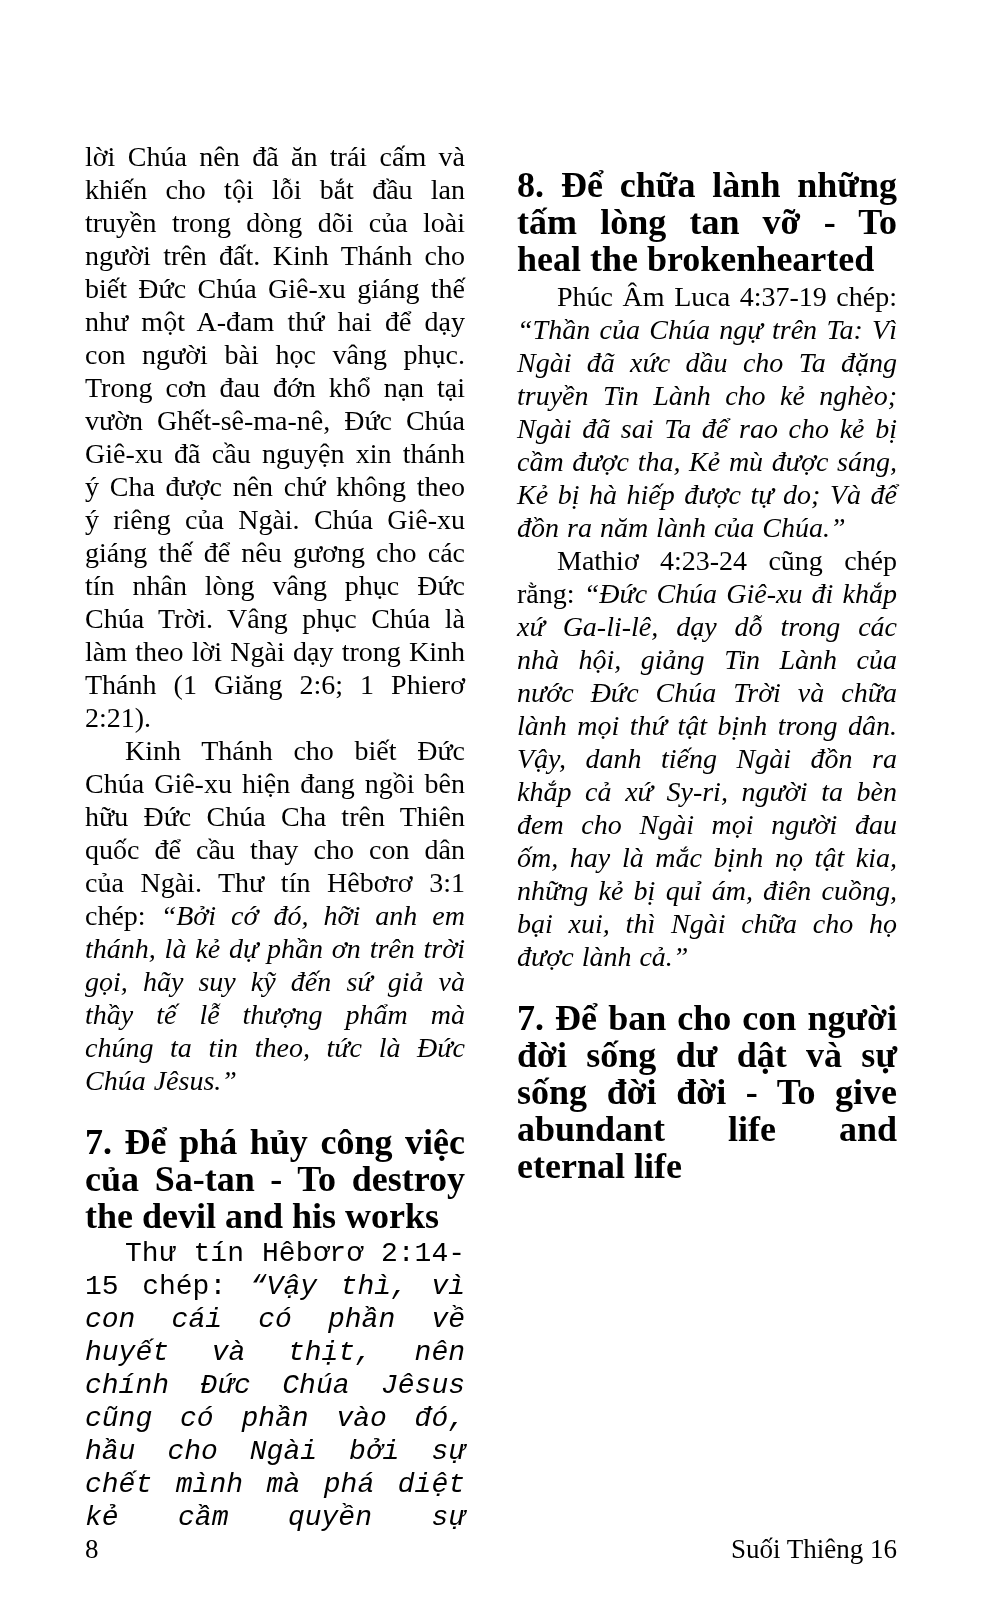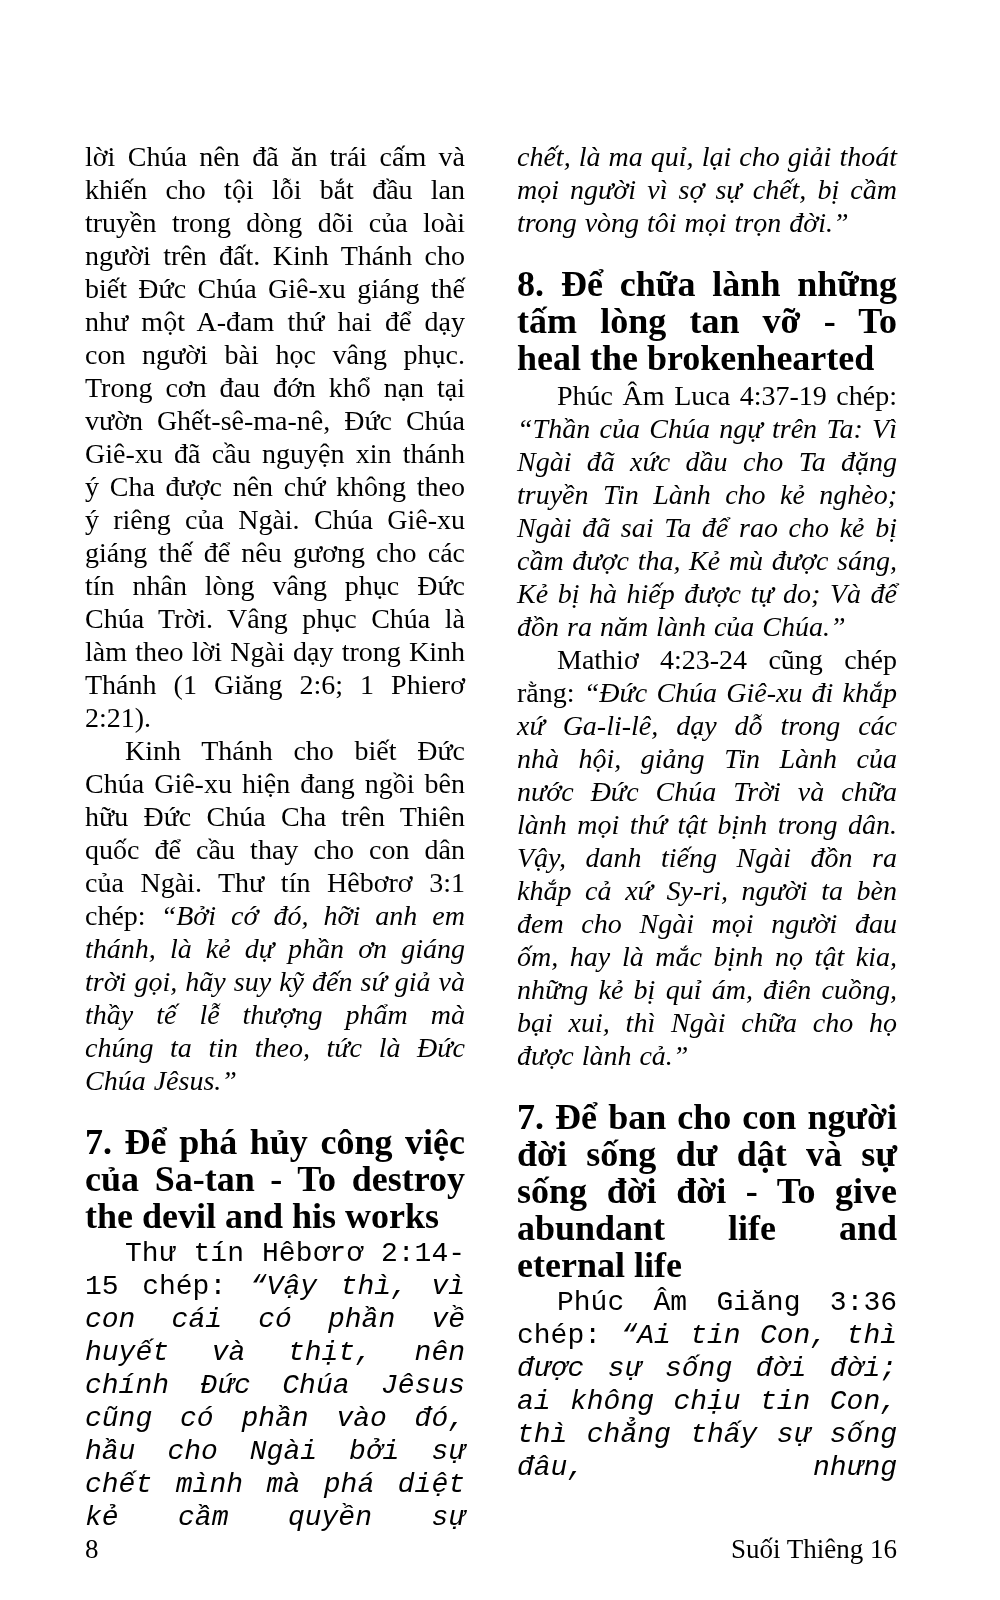--- a/index.html
+++ b/index.html
@@ -55,40 +55,38 @@
 </head>
 <body>
 
 <div class="page">
   <div class="columns">
 
     <div class="col">
       <p class="body noindent">lời Chúa nên đã ăn trái cấm và khiến cho tội lỗi bắt đầu lan truyền trong dòng dõi của loài người trên đất. Kinh Thánh cho biết Đức Chúa Giê-xu giáng thế như một A-đam thứ hai để dạy con người bài học vâng phục. Trong cơn đau đớn khổ nạn tại vườn Ghết-sê-ma-nê, Đức Chúa Giê-xu đã cầu nguyện xin thánh ý Cha được nên chứ không theo ý riêng của Ngài. Chúa Giê-xu giáng thế để nêu gương cho các tín nhân lòng vâng phục Đức Chúa Trời. Vâng phục Chúa là làm theo lời Ngài dạy trong Kinh Thánh (1 Giăng 2:6; 1 Phierơ 2:21).</p>
 
 
-      <p class="body"><span>Kinh Thánh cho biết Đức Chúa Giê-xu hiện đang ngồi bên hữu Đức Chúa Cha trên Thiên quốc để cầu thay cho con dân của Ngài. Thư tín Hêbơrơ 3:1 chép: </span><span class="quote">“Bởi cớ đó, hỡi anh em thánh, là kẻ dự phần ơn giáng trời gọi, hãy suy kỹ đến sứ giả và thầy tế lễ thượng phẩm mà chúng ta tin theo, tức là Đức Chúa Jêsus.”</span></p>
+      <p class="body"><span>Kinh Thánh cho biết Đức Chúa Giê-xu hiện đang ngồi bên hữu Đức Chúa Cha trên Thiên quốc để cầu thay cho con dân của Ngài. Thư tín Hêbơrơ 3:1 chép: </span><span class="quote">“Bởi cớ đó, hỡi anh em thánh, là kẻ dự phần ơn trên trời gọi, hãy suy kỹ đến sứ giả và thầy tế lễ thượng phẩm mà chúng ta tin theo, tức là Đức Chúa Jêsus.”</span></p>
 
       <h2 class="heading">7. Để phá hủy công việc của Sa-tan - To destroy the devil and his works</h2>
 
       <p class="body justify-last"><span>Thư tín Hêbơrơ 2:14-15 chép: </span><span class="quote">“Vậy thì, vì con cái có phần về huyết và thịt, nên chính Đức Chúa Jêsus cũng có phần vào đó, hầu cho Ngài bởi sự chết mình mà phá diệt kẻ cầm quyền sự</span></p>
     </div>
 
     <div class="col">
-      <p class="body noindent quote">chết, là ma quỉ, lại cho giải thoát mọi người vì sợ sự chết, bị cầm trong vòng tôi mọi trọn đời.”</p>
 
 
       <h2 class="heading">8. Để chữa lành những tấm lòng tan vỡ - To heal the brokenhearted</h2>
 
       <p class="body"><span>Phúc Âm Luca 4:37-19 chép: </span><span class="quote">“Thần của Chúa ngự trên Ta: Vì Ngài đã xức dầu cho Ta đặng truyền Tin Lành cho kẻ nghèo; Ngài đã sai Ta để rao cho kẻ bị cầm được tha, Kẻ mù được sáng, Kẻ bị hà hiếp được tự do; Và để đồn ra năm lành của Chúa.”</span></p>
 
       <p class="body"><span>Mathiơ 4:23-24 cũng chép rằng: </span><span class="quote">“Đức Chúa Giê-xu đi khắp xứ Ga-li-lê, dạy dỗ trong các nhà hội, giảng Tin Lành của nước Đức Chúa Trời và chữa lành mọi thứ tật bịnh trong dân. Vậy, danh tiếng Ngài đồn ra khắp cả xứ Sy-ri, người ta bèn đem cho Ngài mọi người đau ốm, hay là mắc bịnh nọ tật kia, những kẻ bị quỉ ám, điên cuồng, bại xui, thì Ngài chữa cho họ được lành cả.”</span></p>
 
       <h2 class="heading">7. Để ban cho con người đời sống dư dật và sự sống đời đời - To give abundant life and eternal life</h2>
 
-      <p class="body justify-last"><span>Phúc Âm Giăng 3:36 chép: </span><span class="quote">“Ai tin Con, thì được sự sống đời đời; ai không chịu tin Con, thì chẳng thấy sự sống đâu, nhưng</span></p>
     </div>
 
   </div>
 
   <div class="footer">
     <span>8</span>
     <span>Suối Thiêng 16</span>
   </div>
 </div>
 

